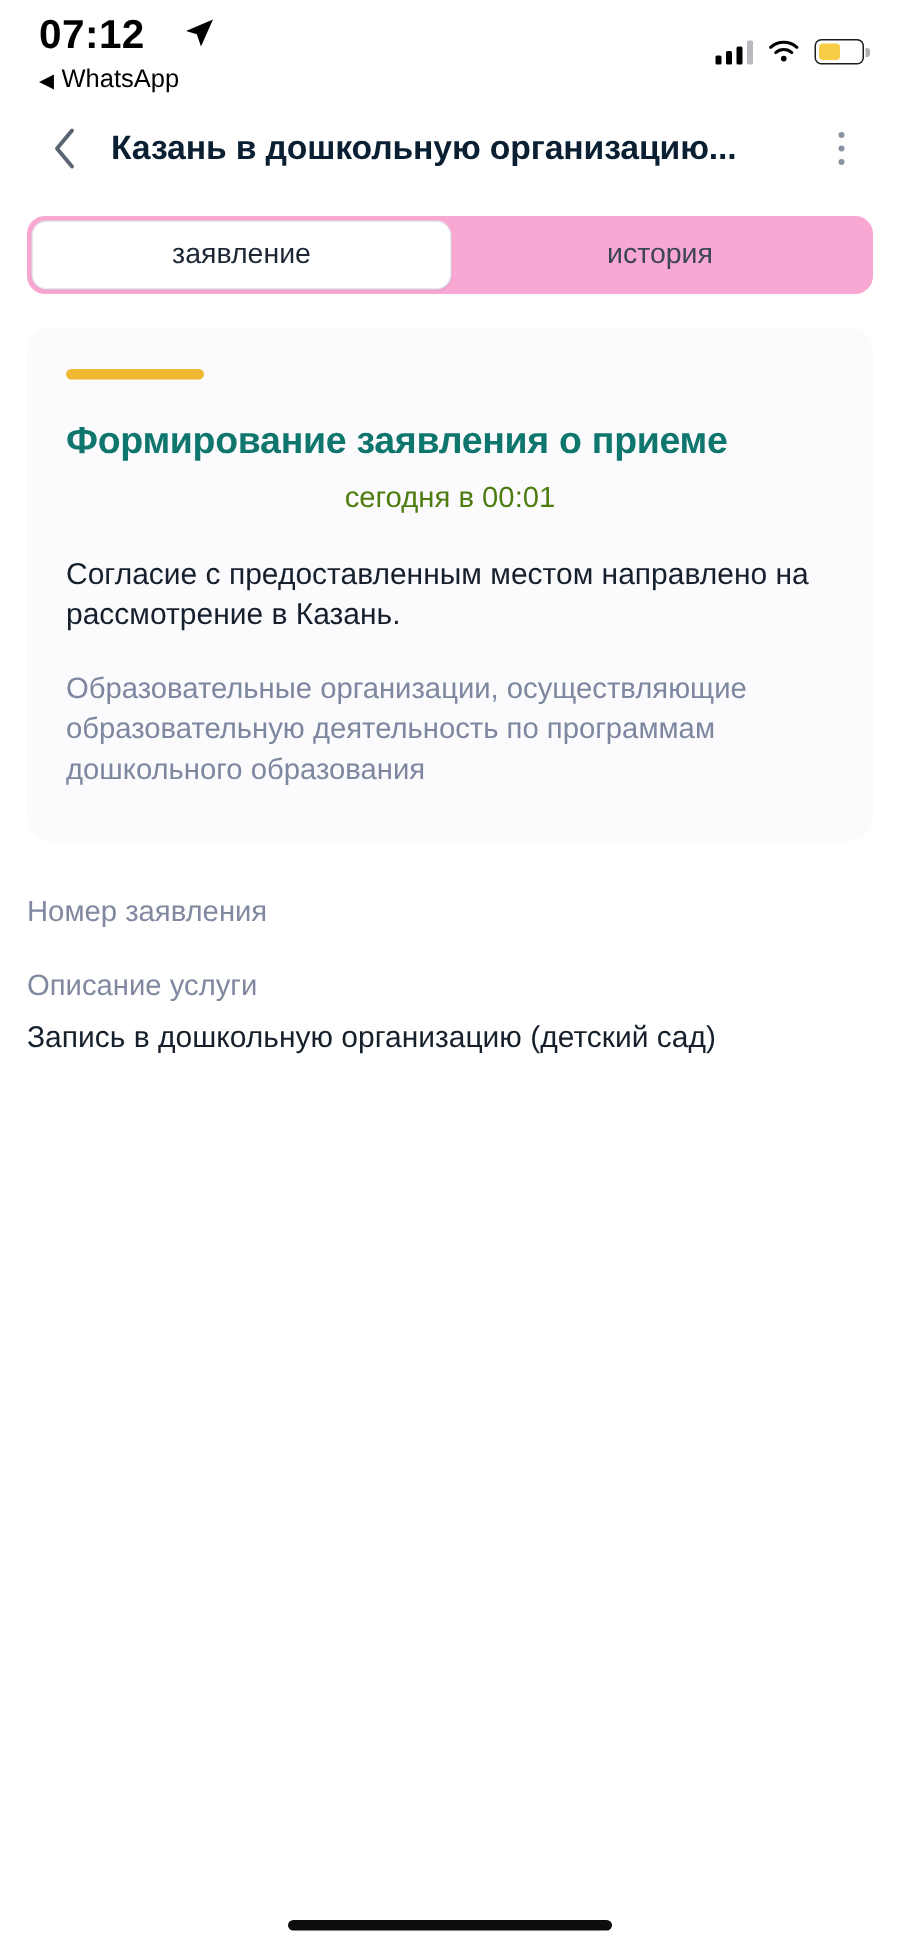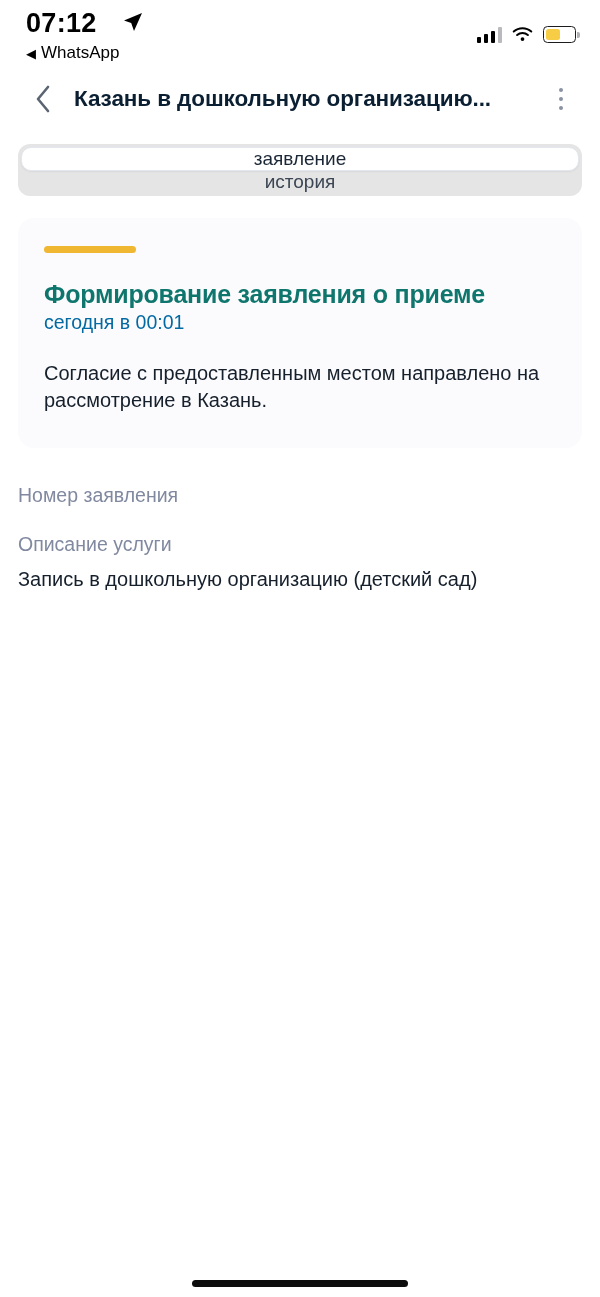--- a/index.html
+++ b/index.html
@@ -149,26 +149,25 @@
     height: 4.5px;
     border-radius: 50%;
     background: #8a93a3;
     display: block;
   }
 
   
   .tabs {
     margin: 14px 18px 0 18px;
     height: 52px;
-    background: #e5e5e5;
+    background: #f9a8d4;
     border-radius: 12px;
     display: flex;
     padding: 3px;
     position: relative;
-    flex-direction: column;
   }
   .tab {
     flex: 1 1 0;
     display: flex;
     align-items: center;
     justify-content: center;
     font-size: 19px;
     color: #3c4654;
     border-radius: 10px;
     cursor: pointer;
@@ -195,23 +194,24 @@
     margin-bottom: 26px;
   }
   .card-title {
     font-size: 25px;
     font-weight: bold;
     color: #0f766e;
     line-height: 1.2;
     letter-spacing: -0.2px;
   }
   .card-date {
-    margin-top: 2px;
+    margin-top: 12px;
     font-size: 19.5px;
-    color: #0369a1;
+    color: #4d7c0f;
+    text-align: center;
   }
   .card-body {
     margin-top: 26px;
     font-size: 20px;
     color: #16202c;
     line-height: 1.35;
   }
   .card-org {
     margin-top: 22px;
     font-size: 19.5px;
@@ -296,20 +296,21 @@
   <div class="tabs">
     <div class="tab active">заявление</div>
     <div class="tab">история</div>
   </div>
 
   <div class="card">
     <div class="card-bar"></div>
     <div class="card-title">Формирование заявления о приеме</div>
     <div class="card-date">сегодня в 00:01</div>
     <div class="card-body">Согласие с предоставленным местом направлено на рассмотрение в Казань.</div>
+    <div class="card-org">Образовательные организации, осуществляющие образовательную деятельность по программам дошкольного образования</div>
   </div>
 
   <div class="fields">
     <div class="field">
       <div class="field-label">Номер заявления</div>
     </div>
     <div class="field">
       <div class="field-label">Описание услуги</div>
       <div class="field-value">Запись в дошкольную организацию (детский сад)</div>
     </div>

